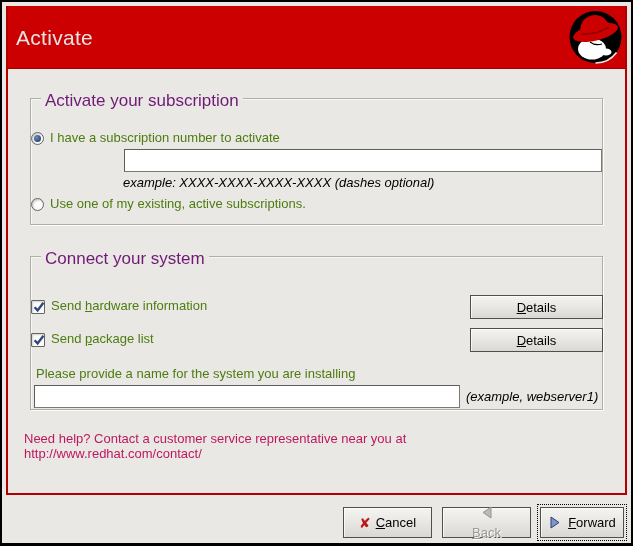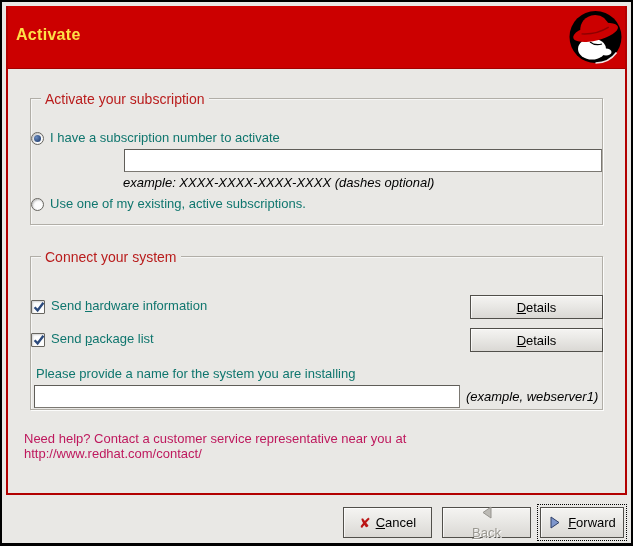--- a/index.html
+++ b/index.html
@@ -8,35 +8,35 @@
     border:2px solid #000;border-bottom-width:3px;background:#e9e8e5;overflow:hidden;
   }
   .panel{
     position:absolute;left:4px;top:4px;width:621px;height:489px;box-sizing:border-box;
     border:2px solid #b20000;border-top:0;background:#e9e8e5;
   }
   .banner{
     position:relative;height:62px;background:#cc0000;border-bottom:1px solid #a40000;
   }
   .banner h1{
-    position:absolute;left:8px;top:20px;margin:0;color:#fde047;
-    font-size:16px;font-weight:bold;letter-spacing:.3px;
+    position:absolute;left:8px;top:20px;margin:0;color:#e5e5e5;
+    font-size:21px;font-weight:normal;letter-spacing:.3px;
   }
   .logo{position:absolute;right:2px;top:3px;width:55px;height:55px;}
   .content{position:relative;height:425px;}
 
   .gtk-frame{
     position:absolute;box-sizing:border-box;border:1px solid #b1aea7;
     box-shadow:1px 1px 0 rgba(255,255,255,.85), inset 1px 1px 0 rgba(255,255,255,.6);
   }
   .gtk-frame .legend{
     position:absolute;top:-8px;left:10px;background:#e9e8e5;padding:0 4px;
-    font-size:14px;color:#b91c1c;white-space:nowrap;
+    font-size:17px;color:#701a75;white-space:nowrap;
   }
-  .lbl{position:absolute;font-size:13px;color:#0f766e;white-space:nowrap;line-height:16px;}
+  .lbl{position:absolute;font-size:13px;color:#4d7c0f;white-space:nowrap;line-height:16px;}
   .hint{color:#000;font-style:italic;}
   u{text-decoration:underline;}
 
   .radio{
     position:absolute;width:13px;height:13px;border-radius:50%;background:#fdfdfd;
     border:1px solid #67655f;box-shadow:inset 1px 1px 2px rgba(0,0,0,.25);box-sizing:border-box;
   }
   .radio.selected::after{
     content:"";position:absolute;left:2px;top:2px;width:7px;height:7px;border-radius:50%;
     background:radial-gradient(circle at 35% 35%, #6b8cc0, #2c4a7c 70%);

